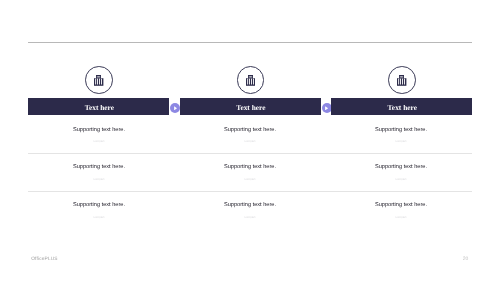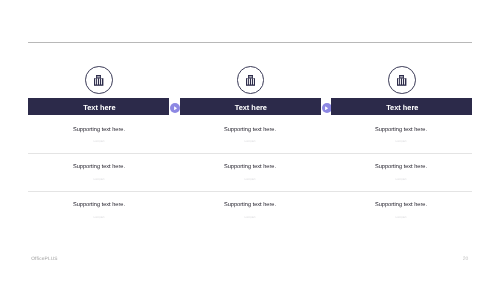--- a/index.html
+++ b/index.html
@@ -10,21 +10,21 @@
   .slide{position:relative;width:500px;height:281px;background:#ffffff;overflow:hidden;
          transform:translateZ(0);}
 
   .top-rule{position:absolute;left:28px;top:42.3px;width:444.4px;height:1px;background:#b8b8b8;}
 
   .icon-circle{position:absolute;width:27.6px;height:27.6px;border:1.15px solid #3b3b57;border-radius:50%;
     box-sizing:border-box;display:flex;align-items:center;justify-content:center;}
   .icon-circle svg{display:block;}
 
   .bar{position:absolute;height:17px;background:#2c2a4a;display:flex;align-items:center;justify-content:center;}
-  .bar-label{color:#ffffff;font-size:7.4px;font-weight:bold;line-height:1;position:relative;top:0.9px;left:0.7px;transform:translateZ(0);}
+  .bar-label{color:#ffffff;font-size:7.4px;font-weight:bold;line-height:1;position:relative;top:0.9px;left:0.7px;transform:translateZ(0);font-family:Liberation Serif, serif;}
 
   .conn{position:absolute;width:10.3px;height:10.3px;border-radius:50%;background:#8d88e3;
     display:flex;align-items:center;justify-content:center;}
   .conn svg{display:block;}
 
   .cell{position:absolute;width:150px;text-align:center;height:20px;}
   .sup{font-size:5.6px;color:#201e29;line-height:1;white-space:nowrap;transform:translateZ(0);}
   .tiny{position:absolute;left:0;width:150px;text-align:center;font-size:2.85px;color:#d4d4d7;
         line-height:1;white-space:nowrap;box-sizing:border-box;
         transform:scaleX(0.66);transform-origin:center top;}

